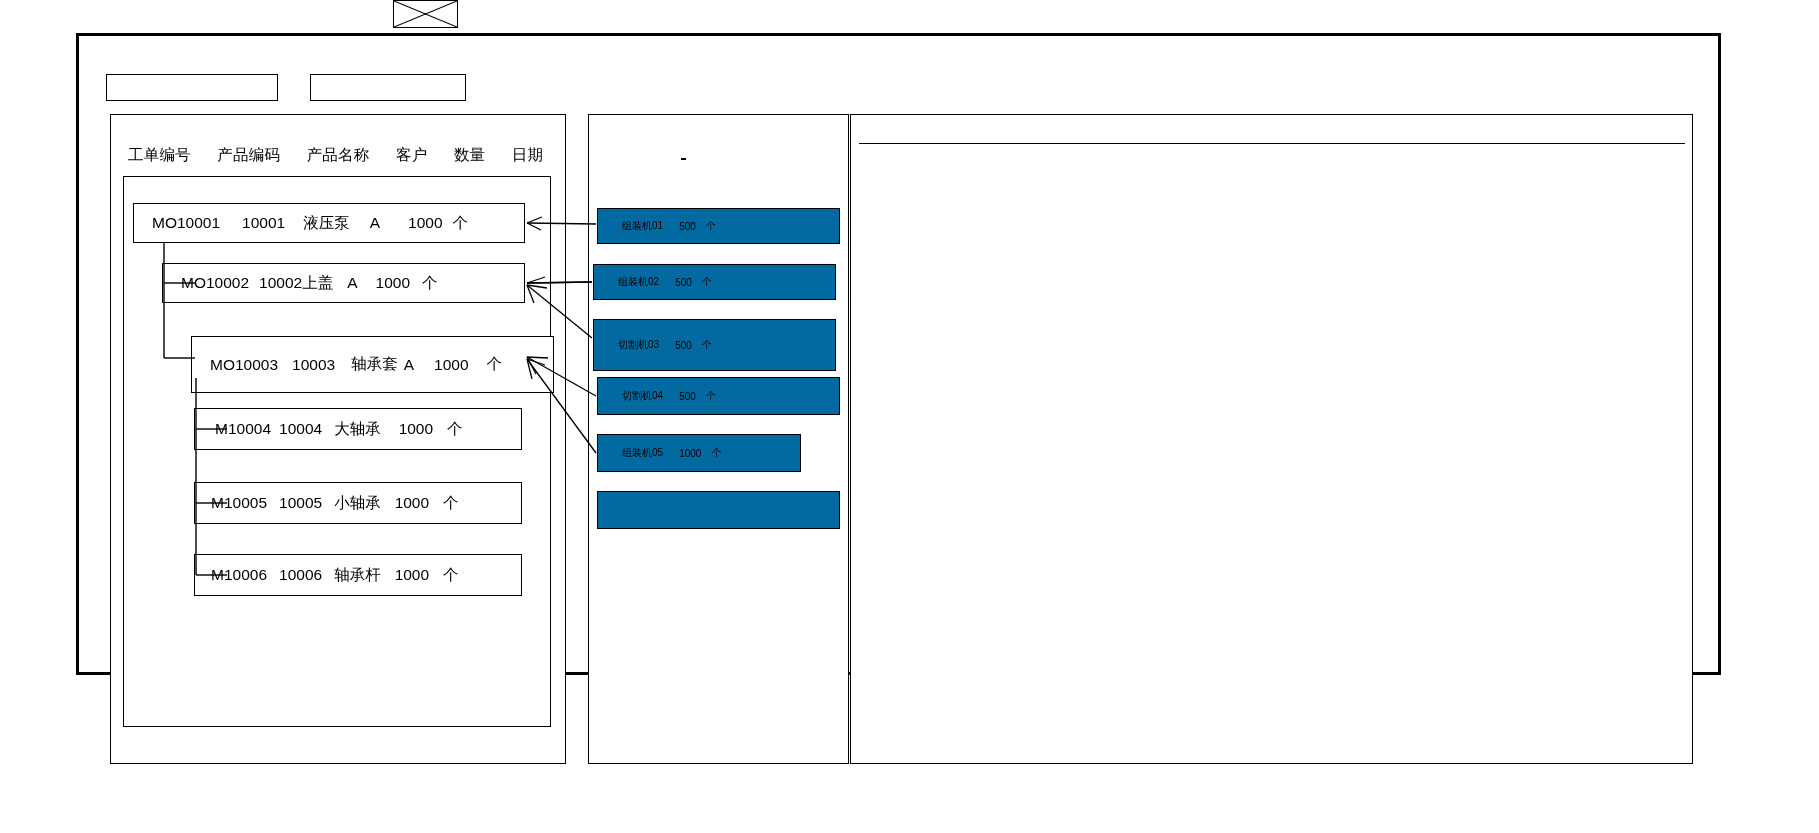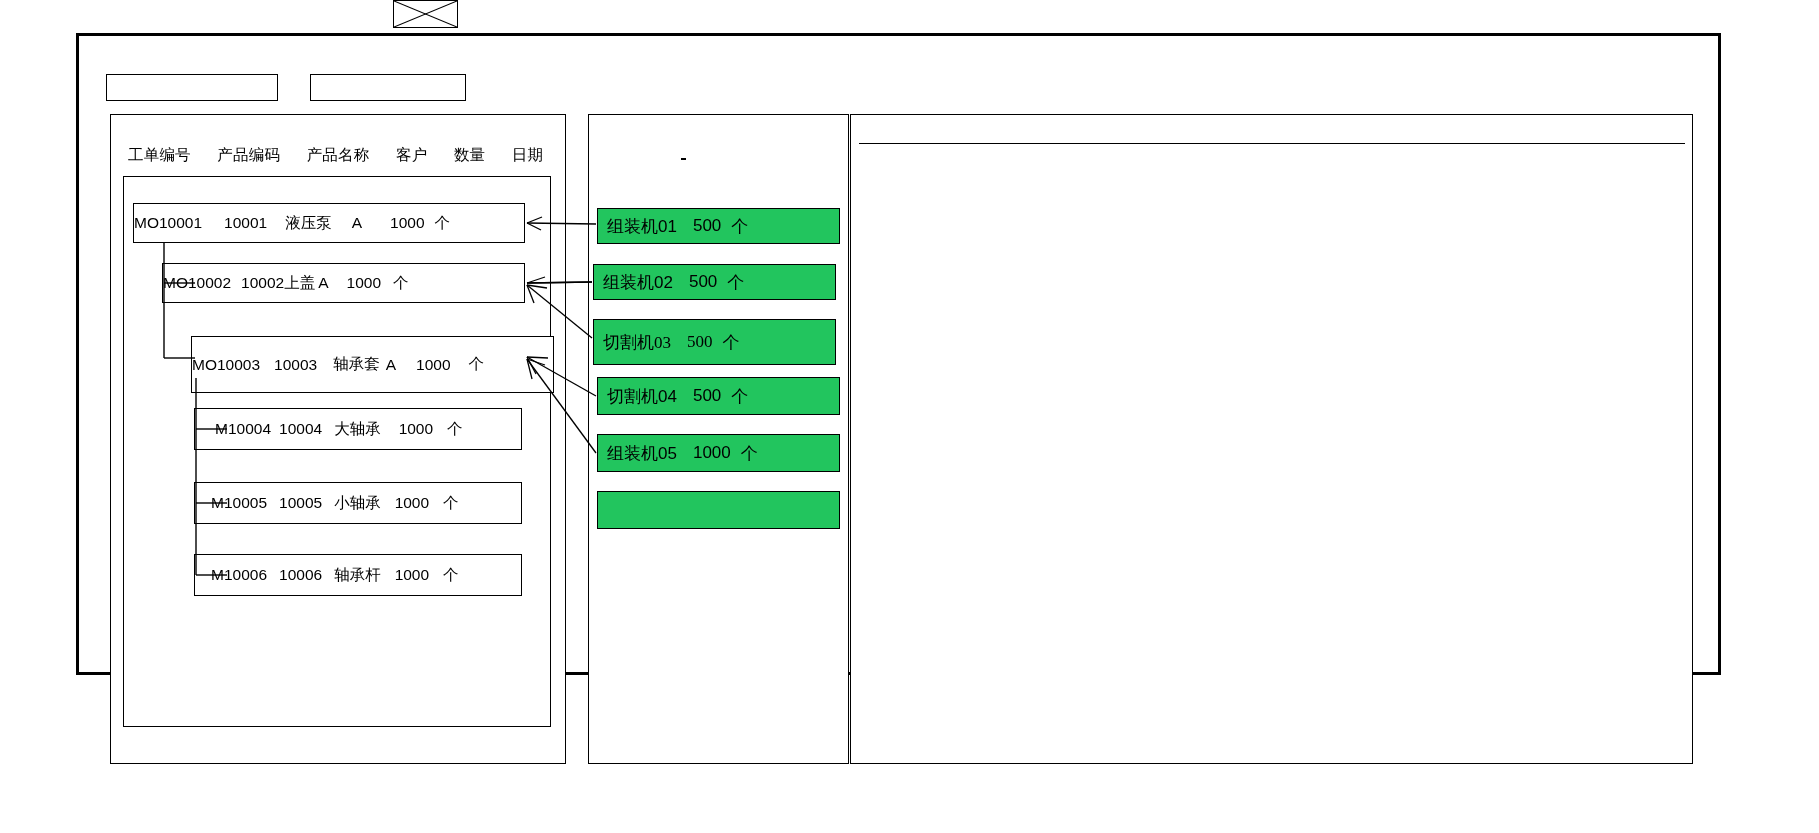--- a/index.html
+++ b/index.html
@@ -111,45 +111,46 @@
   .tree-row {
     position: absolute;
     border: 1.5px solid #000000;
     box-sizing: border-box;
     background: #ffffff;
     display: flex;
     align-items: center;
     font-size: 15.5px;
     color: #000000;
     white-space: nowrap;
+    padding-left: 18px;
   }
   .tree-row .cell { margin-right: 12px; }
 
   
   .overlay {
     position: absolute;
     left: 0;
     top: 0;
     width: 1819px;
     height: 833px;
     pointer-events: none;
   }
 
   
   .mc-card {
     position: absolute;
     border: 1.5px solid #000000;
     box-sizing: border-box;
-    background: #22c55e;
+    background: #0369a1;
     display: flex;
     align-items: center;
-    font-size: 17px;
+    font-size: 10px;
     color: #000000;
     white-space: nowrap;
-    padding-left: 9px;
+    padding-left: 24px;
   }
   .mc-card .mc-name { margin-right: 16px; }
   .mc-card .mc-qty  { margin-right: 10px; }
 
   .mc-dot {
     position: absolute;
     left: 681px;
     top: 158px;
     width: 5px;
     height: 2px;
@@ -193,21 +194,21 @@
     <span class="cell" style="margin-right:18px;">10001</span>
     <span class="cell" style="margin-right:20px;">液压泵</span>
     <span class="cell" style="margin-right:28px;">A</span>
     <span class="cell" style="margin-right:10px;">1000</span>
     <span class="cell">个</span>
   </div>
 
   <div class="tree-row" style="left:162px; top:263px; width:363px; height:40px;">
     <span class="cell" style="margin-right:10px;">MO10002</span>
     <span class="cell" style="margin-right:0;">10002</span>
-    <span class="cell" style="margin-right:3px;">上盖</span>
+    <span class="cell" style="margin-right:14px;">上盖</span>
     <span class="cell" style="margin-right:18px;">A</span>
     <span class="cell" style="margin-right:12px;">1000</span>
     <span class="cell">个</span>
   </div>
 
   <div class="tree-row" style="left:148px; top:336px; width:363px; height:57px;margin-left:43px;">
     <span class="cell" style="margin-right:14px;">MO10003</span>
     <span class="cell" style="margin-right:16px;">10003</span>
     <span class="cell" style="margin-right:6px;">轴承套</span>
     <span class="cell" style="margin-right:20px;">A</span>
@@ -247,33 +248,33 @@
     <span class="mc-qty">500</span>
     <span class="mc-unit">个</span>
   </div>
 
   <div class="mc-card" style="left:593px; top:264px; width:243px; height:36px;">
     <span class="mc-name">组装机02</span>
     <span class="mc-qty">500</span>
     <span class="mc-unit">个</span>
   </div>
 
-  <div class="mc-card" style="left:593px; top:319px; width:243px; height:46px;font-family:Liberation Serif, serif;">
+  <div class="mc-card" style="left:593px; top:319px; width:243px; height:52px;">
     <span class="mc-name">切割机03</span>
     <span class="mc-qty">500</span>
     <span class="mc-unit">个</span>
   </div>
 
   <div class="mc-card" style="left:597px; top:377px; width:243px; height:38px;">
     <span class="mc-name">切割机04</span>
     <span class="mc-qty">500</span>
     <span class="mc-unit">个</span>
   </div>
 
-  <div class="mc-card" style="left:597px; top:434px; width:243px; height:38px;text-align:right;">
+  <div class="mc-card" style="left:597px; top:434px; width:204px; height:38px;text-align:right;">
     <span class="mc-name">组装机05</span>
     <span class="mc-qty">1000</span>
     <span class="mc-unit">个</span>
   </div>
 
   <div class="mc-card" style="left:597px; top:491px; width:243px; height:38px;">
     <span class="mc-name"></span>
     <span class="mc-qty"></span>
     <span class="mc-unit"></span>
   </div>

